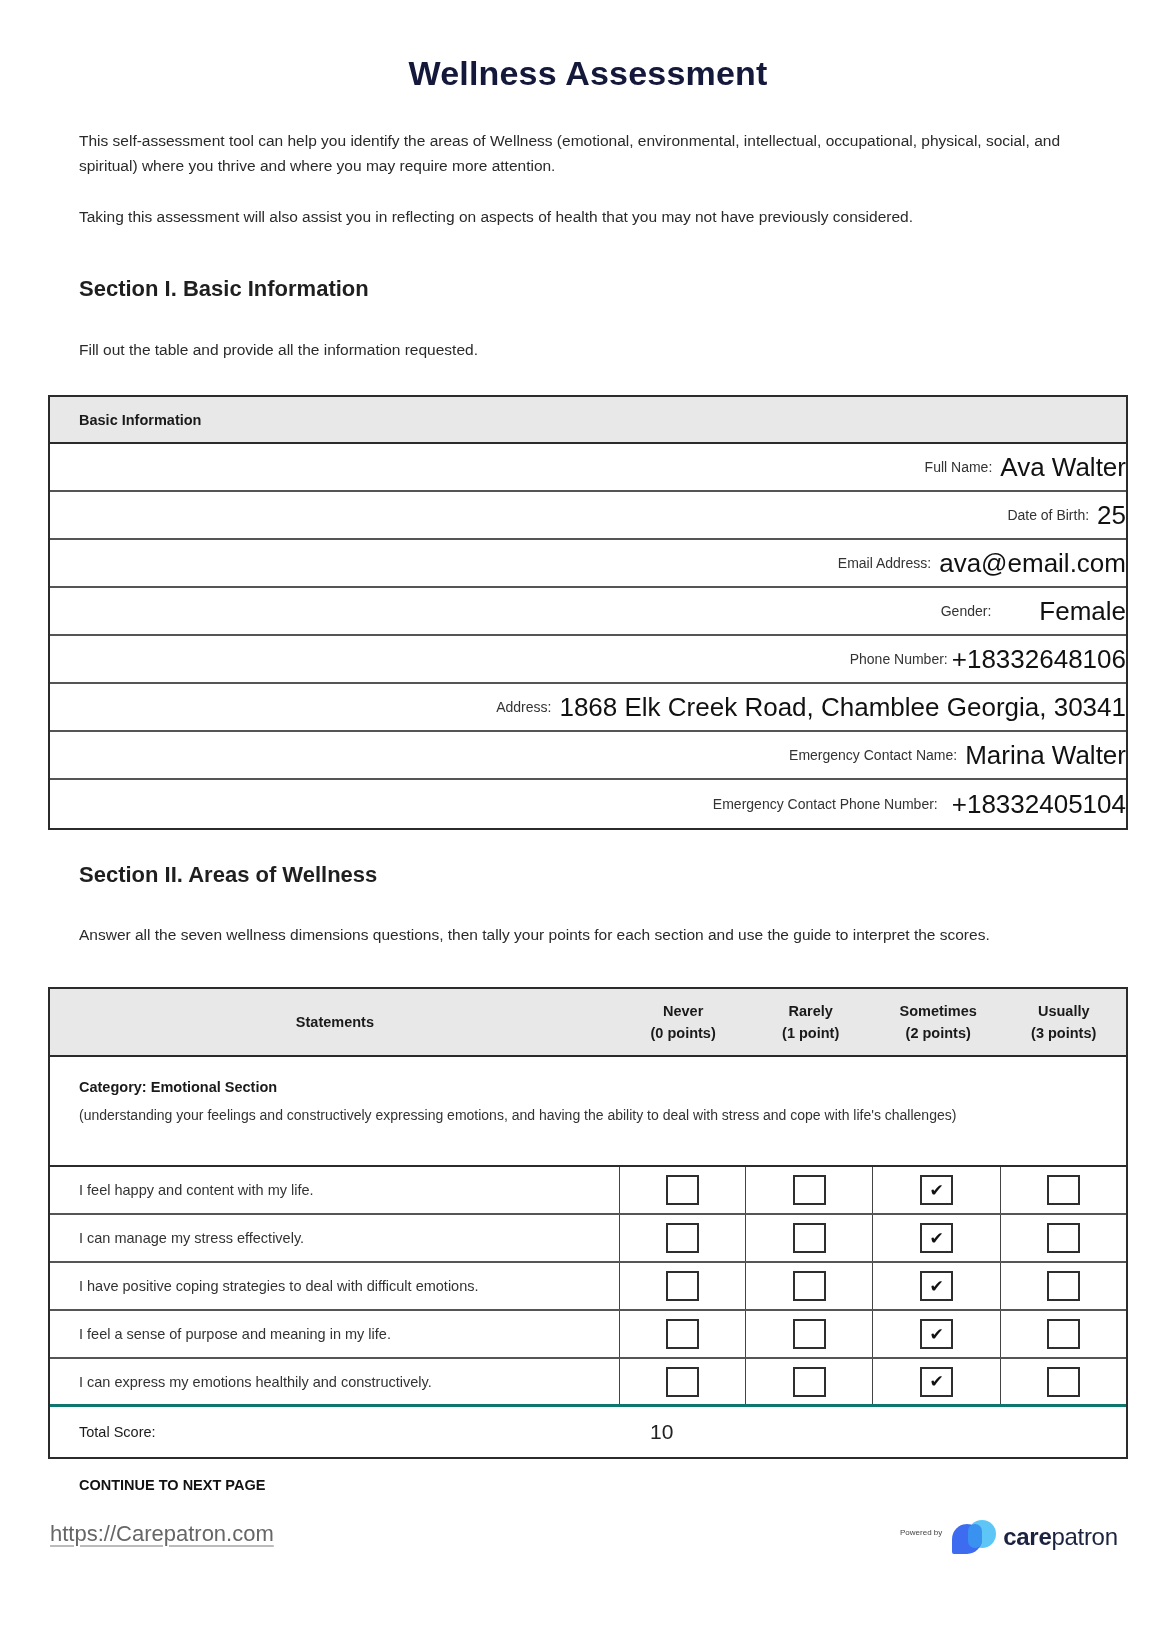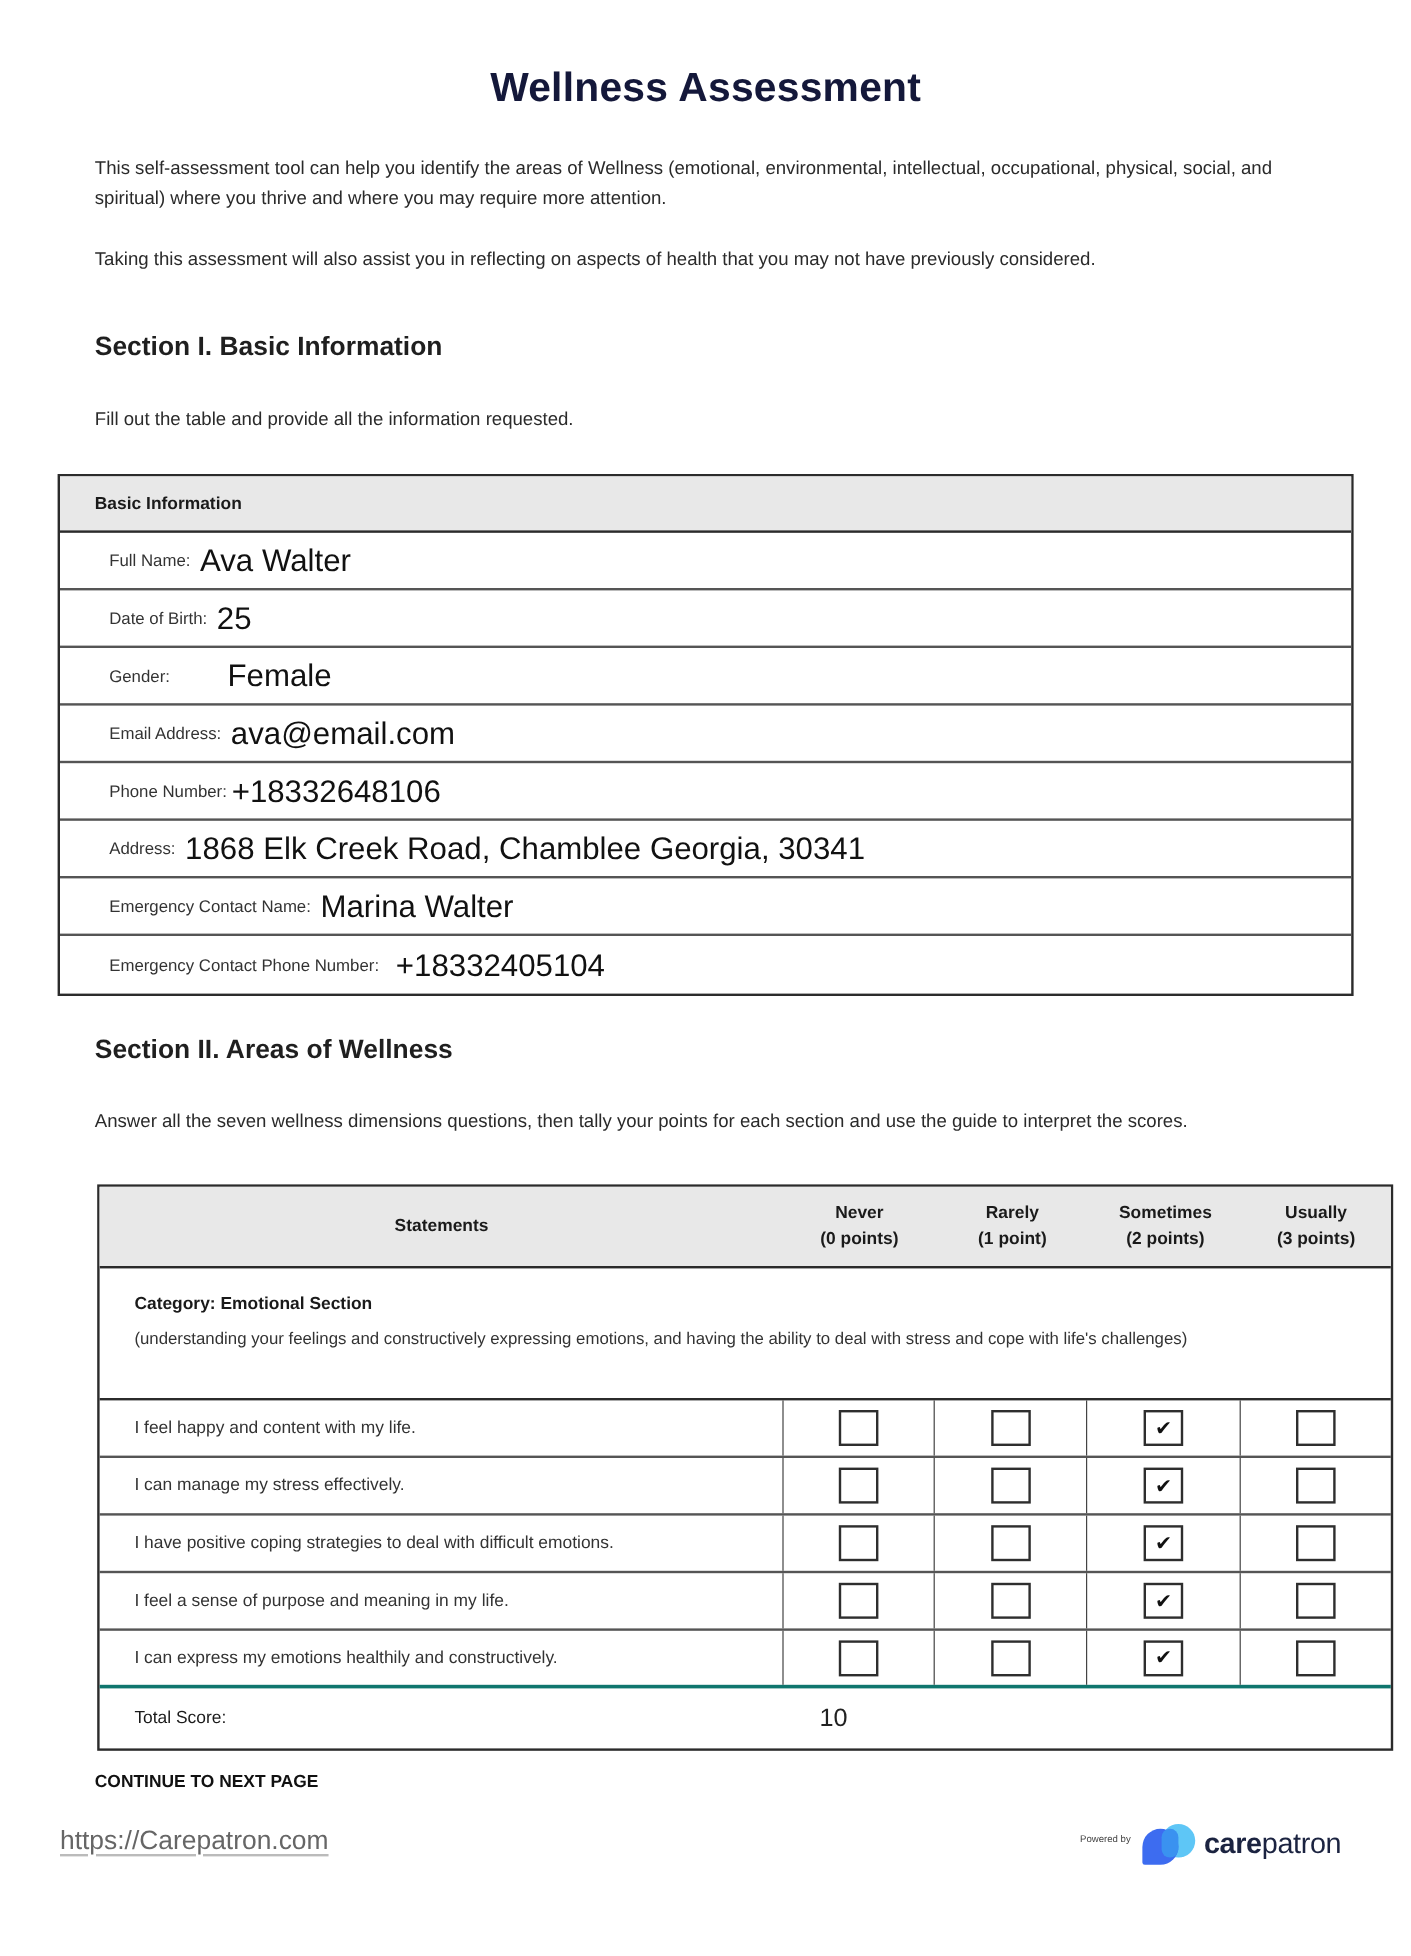--- a/index.html
+++ b/index.html
@@ -18,27 +18,27 @@
   .sh2 { top: 862px; }
 
   .instr { position: absolute; left: 79px; width: 1010px; font-size: 15.5px; line-height: 25px; color: #2a2a2a; }
   .in1 { top: 337px; }
   .in2 { top: 922px; }
 
   
   .info-table { position: absolute; left: 48px; top: 395px; width: 1080px; border: 2px solid #2b2b2b; }
   .info-header { height: 47px; background: #e8e8e8; border-bottom: 2px solid #2b2b2b;
     display: flex; align-items: center; padding-left: 29px; font-size: 14.5px; font-weight: bold; color: #1a1a1a; }
-  .info-row { height: 48px; border-bottom: 2px solid #555; display: flex; align-items: center; padding-left: 41px; }
+  .info-row { height: 48px; border-bottom: 2px solid #555; display: flex; align-items: center; padding-left: 41px; justify-content: flex-end; }
   .info-row:last-child { border-bottom: none; }
   .info-label { font-size: 14px; color: #333; white-space: nowrap; margin-right: 8px; }
   .info-value { font-size: 26px; color: #111; white-space: nowrap; }
 
   
-  .w-table { position: absolute; left: 48px; top: 987px; width: 1080px; border: 2px solid #2b2b2b; margin-left: 33px; }
+  .w-table { position: absolute; left: 48px; top: 987px; width: 1080px; border: 2px solid #2b2b2b; }
   .w-header { height: 68px; background: #e8e8e8; border-bottom: 2px solid #2b2b2b; display: flex; }
   .w-header .h-statements { width: 572px; display: flex; align-items: center; justify-content: center;
     font-size: 14.5px; font-weight: bold; }
   .w-header .h-col { width: 127px; display: flex; flex-direction: column; align-items: center; justify-content: center;
     font-size: 14.5px; font-weight: bold; line-height: 22px; text-align: center; }
   .w-header .h-col:nth-child(3) { width: 129px; }
   .w-header .h-col:last-child { width: 125px; }
 
   .w-category { height: 110px; border-bottom: 2px solid #2b2b2b; padding: 22px 29px 0 29px; }
   .cat-title { font-size: 14.5px; font-weight: bold; margin-bottom: 10px; }
@@ -89,26 +89,26 @@
   <div class="info-header">Basic Information</div>
   <div class="info-row">
     <span class="info-label">Full Name:</span>
     <span class="info-value">Ava Walter</span>
   </div>
   <div class="info-row">
     <span class="info-label">Date of Birth:</span>
     <span class="info-value">25</span>
   </div>
   <div class="info-row">
+    <span class="info-label">Email Address:</span>
+    <span class="info-value">ava@email.com</span>
+  </div>
+  <div class="info-row">
     <span class="info-label" style="margin-right:48px">Gender:</span>
     <span class="info-value">Female</span>
-  </div>
-  <div class="info-row">
-    <span class="info-label">Email Address:</span>
-    <span class="info-value">ava@email.com</span>
   </div>
   <div class="info-row">
     <span class="info-label" style="margin-right:4px">Phone Number:</span>
     <span class="info-value">+18332648106</span>
   </div>
   <div class="info-row">
     <span class="info-label">Address:</span>
     <span class="info-value">1868 Elk Creek Road, Chamblee Georgia, 30341</span>
   </div>
   <div class="info-row">

